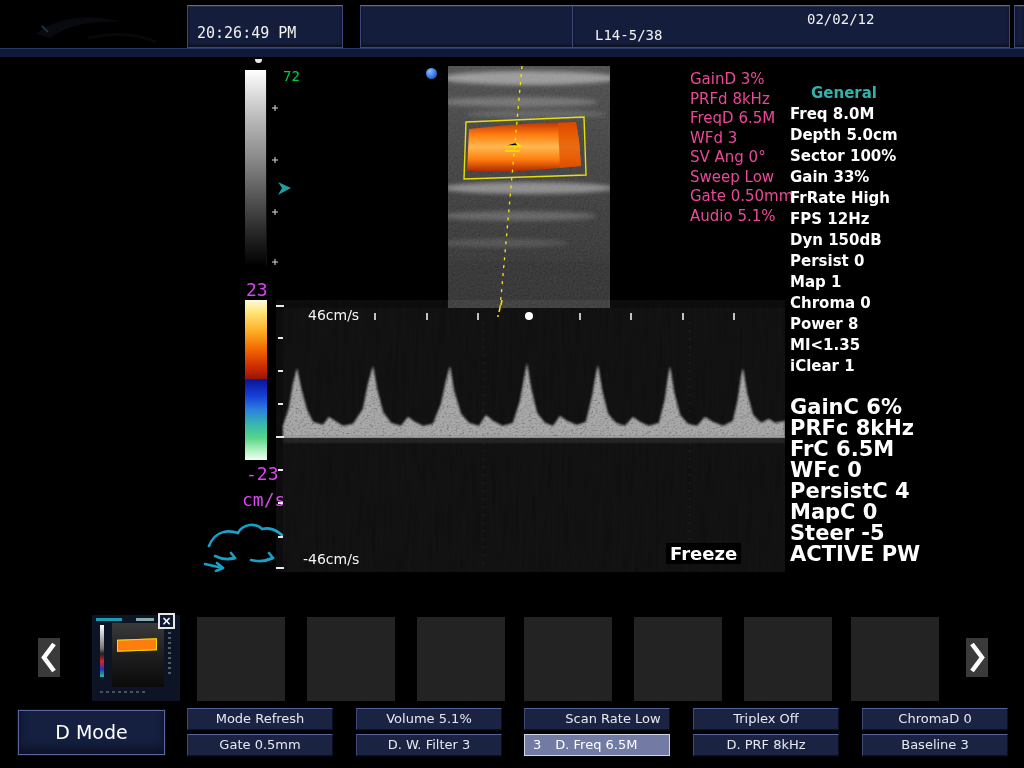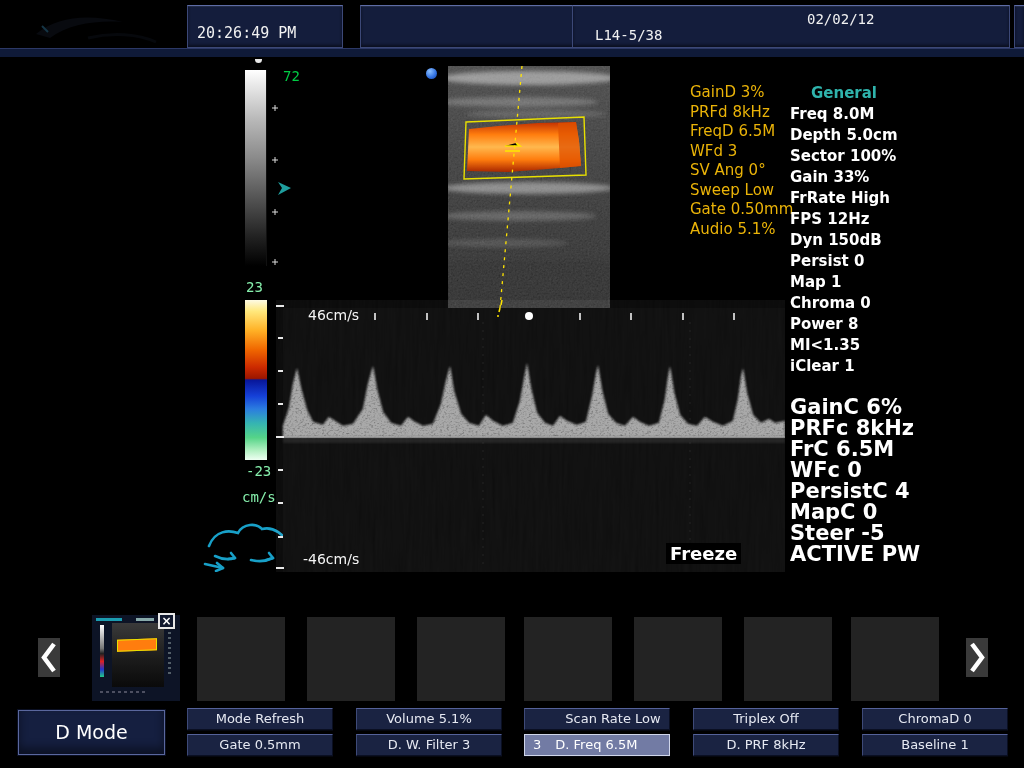--- a/index.html
+++ b/index.html
@@ -18,30 +18,30 @@
   #date    { left:234px; top:5px; font-size:14px; }
   #brand-swoosh { left:28px; top:8px; opacity:.5; }
 
   
   #graybar { left:245px; top:70px; width:22px; height:196px;
              background:linear-gradient(#ffffff,#e8e8e8 8%,#b9b9b9 25%,#8a8a8a 45%,#555 65%,#222 85%,#000);
              border-right:1px solid #111; }
   #graybar-top-marker { left:255px; top:59px; width:7px; height:4px; background:#e8e8e8; border-radius:0 0 4px 4px; }
   .gval { color:#00cc44; font-size:14px; font-family:"DejaVu Sans Mono", monospace; }
   #gray-72 { left:283px; top:68px; }
-  .wlab { color:#86efac; font-size:14px; font-family:"DejaVu Sans Mono", monospace; }
+  .wlab { color:#d946ef; font-size:18px; font-family:"DejaVu Sans Mono", monospace; }
   #gray-23 { left:246px; top:279px; }
   #colorbar { left:245px; top:300px; width:22px; height:160px;
       background:linear-gradient(#fdfae4 0%,#ffe87c 7%,#ffb126 19%,#f06700 31%,#cc2a00 42%,#9c1600 49%,
                   #081699 50%,#1540d8 60%,#2b7ce0 68%,#35b4b2 77%,#55d488 86%,#b2f0c2 94%,#eefff2 100%); }
   #cmin  { left:246px; top:463px; }
   #cunit { left:242px; top:489px; }
 
   
-  #doppler-params { left:690px; top:83px; color:#eab308; font-size:15px; line-height:19.5px; }
+  #doppler-params { left:690px; top:70px; color:#ec4899; font-size:15px; line-height:19.5px; }
   #img-params  { left:790px; top:83px; color:#fff; font-size:15px; font-weight:bold; line-height:21px; }
   #img-params .preset { color:#2fb3ac;margin-left:21px; }
   #c-params { left:790px; top:397px; color:#fff; font-size:21px; font-weight:bold; line-height:21px; }
 
   
   .speclab { color:#f4f4f4; font-size:14px; }
   #lab-top { left:308px; top:307px; }
   #lab-bot { left:303px; top:551px; }
   #freeze  { left:666px; top:543px; color:#fff; font-weight:bold; font-size:18px; background:#000; padding:0 4px; }
 
@@ -310,15 +310,15 @@
   <div class="abs softkey r2 c1">Gate 0.5mm</div>
   <div class="abs softkey r1 c2">Volume 5.1%</div>
   <div class="abs softkey r2 c2">D. W. Filter 3</div>
   <div class="abs softkey r1 c3">Scan Rate Low</div>
   <div class="abs softkey r2 c3 active">
     <span class="pfx">3</span><span>D. Freq 6.5M</span>
   </div>
   <div class="abs softkey r1 c4">Triplex Off</div>
   <div class="abs softkey r2 c4">D. PRF 8kHz</div>
   <div class="abs softkey r1 c5">ChromaD 0</div>
-  <div class="abs softkey r2 c5">Baseline 1</div>
+  <div class="abs softkey r2 c5">Baseline 3</div>
 
 </div>
 
 </body></html>

